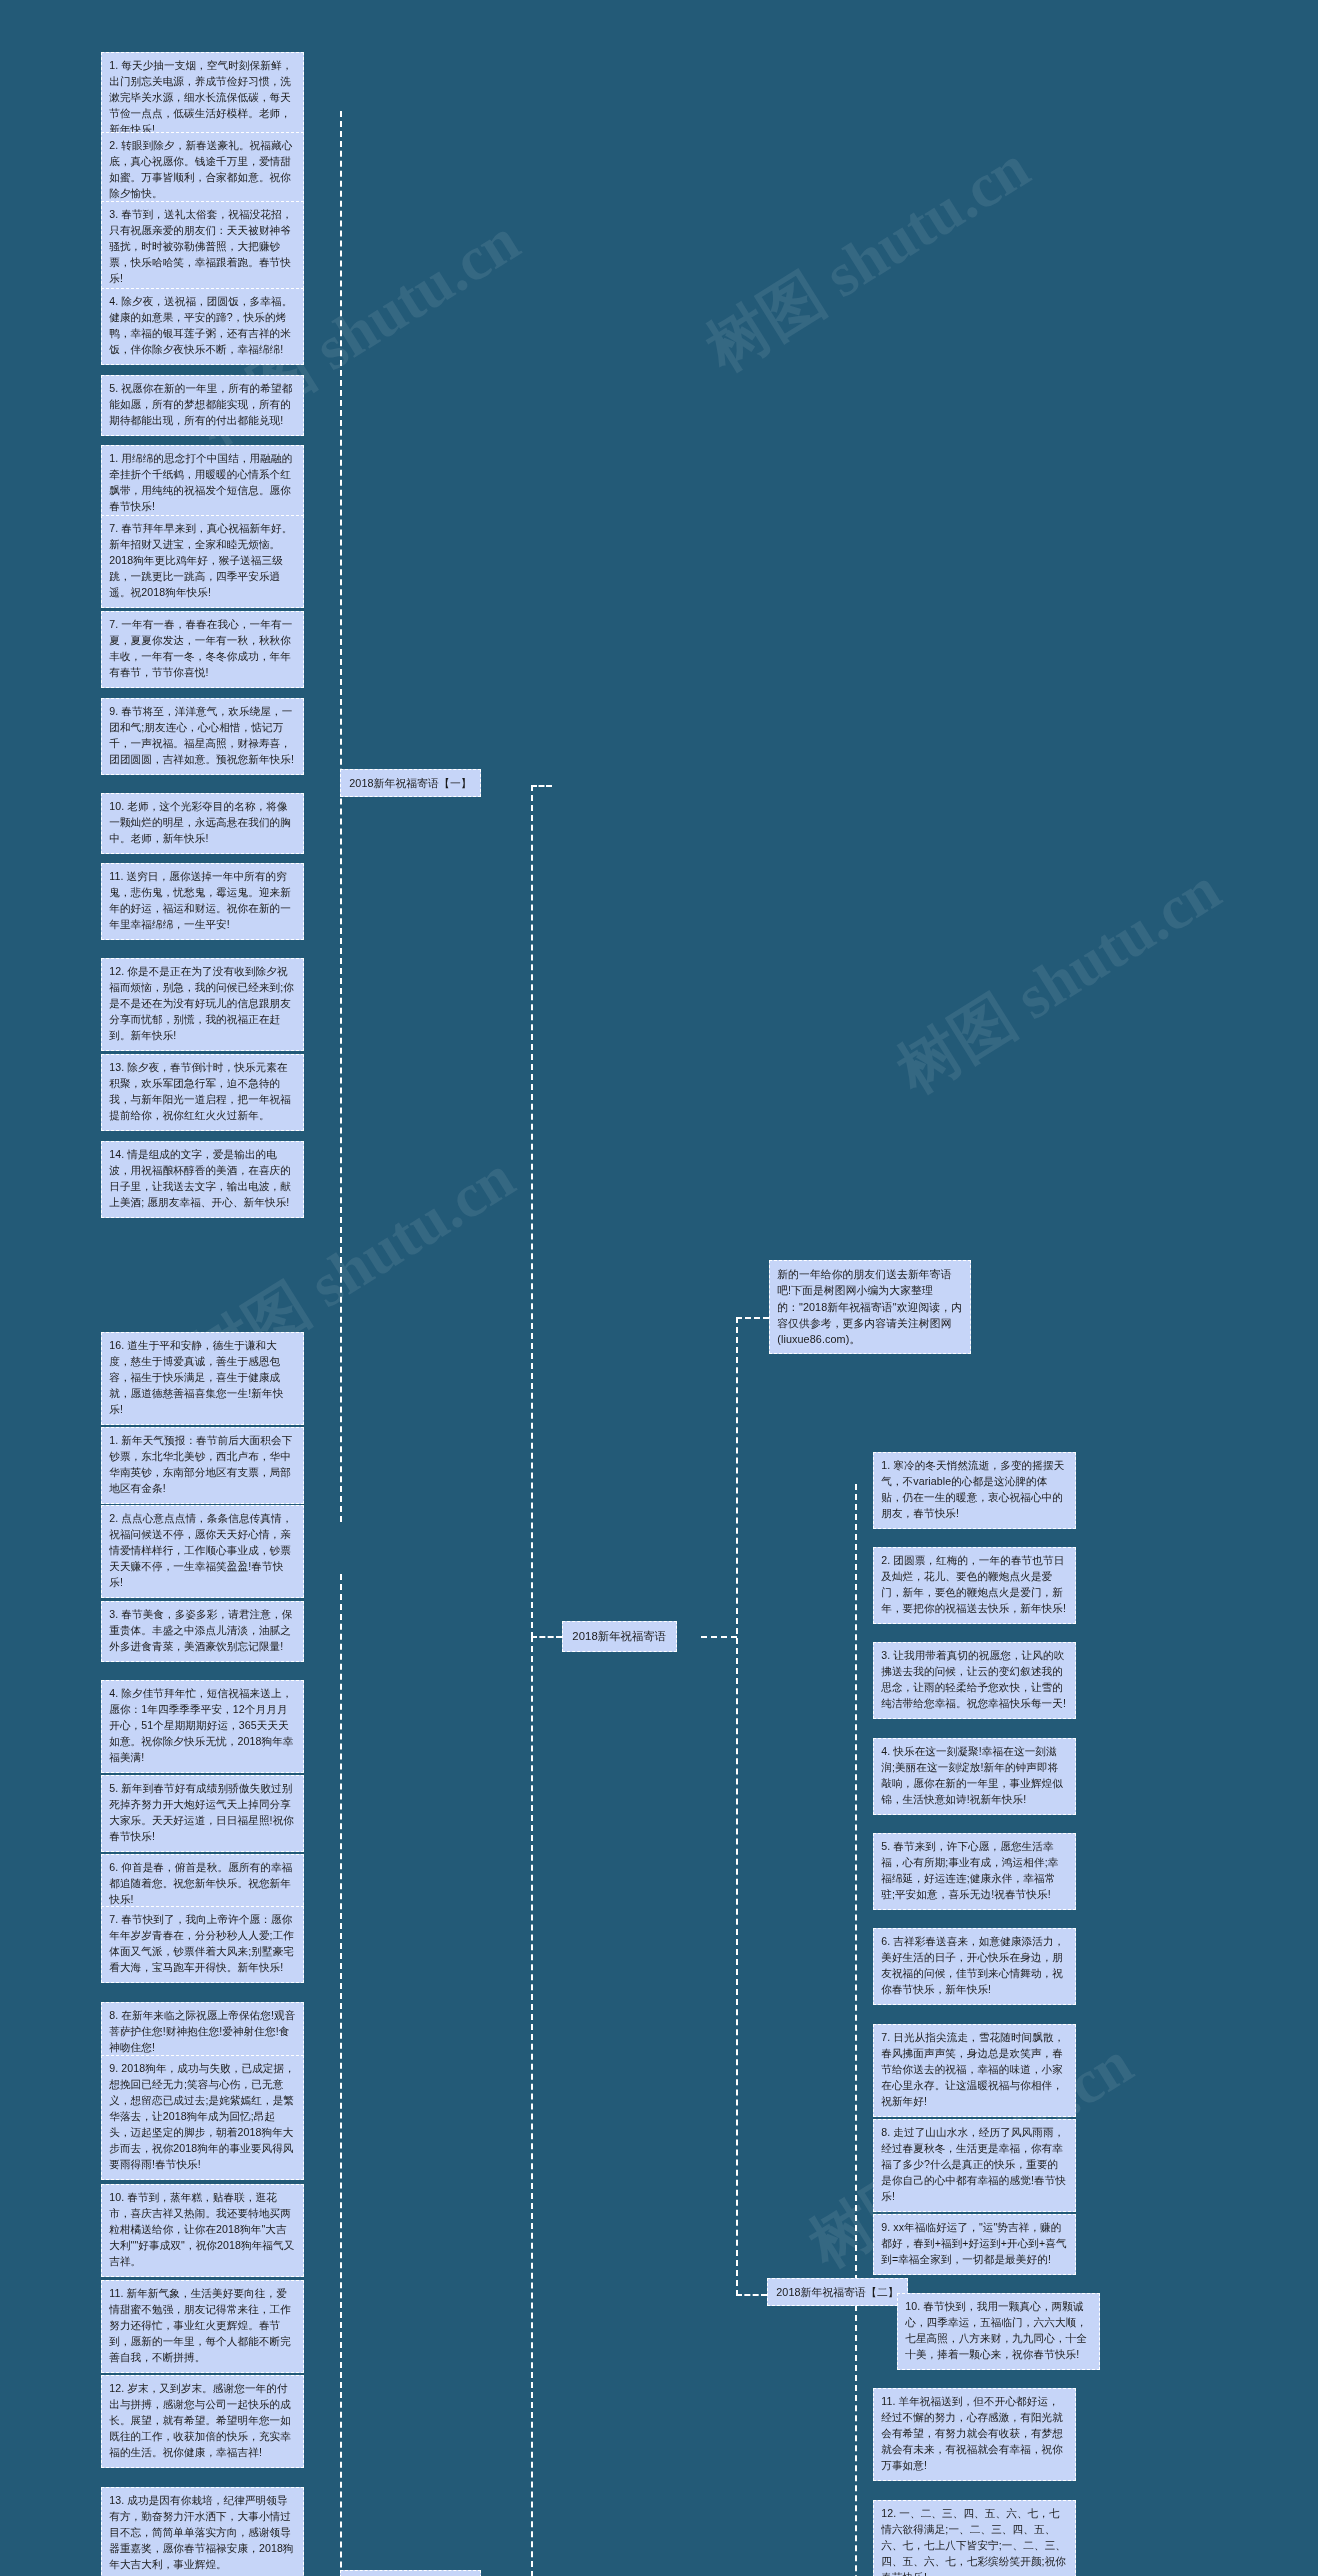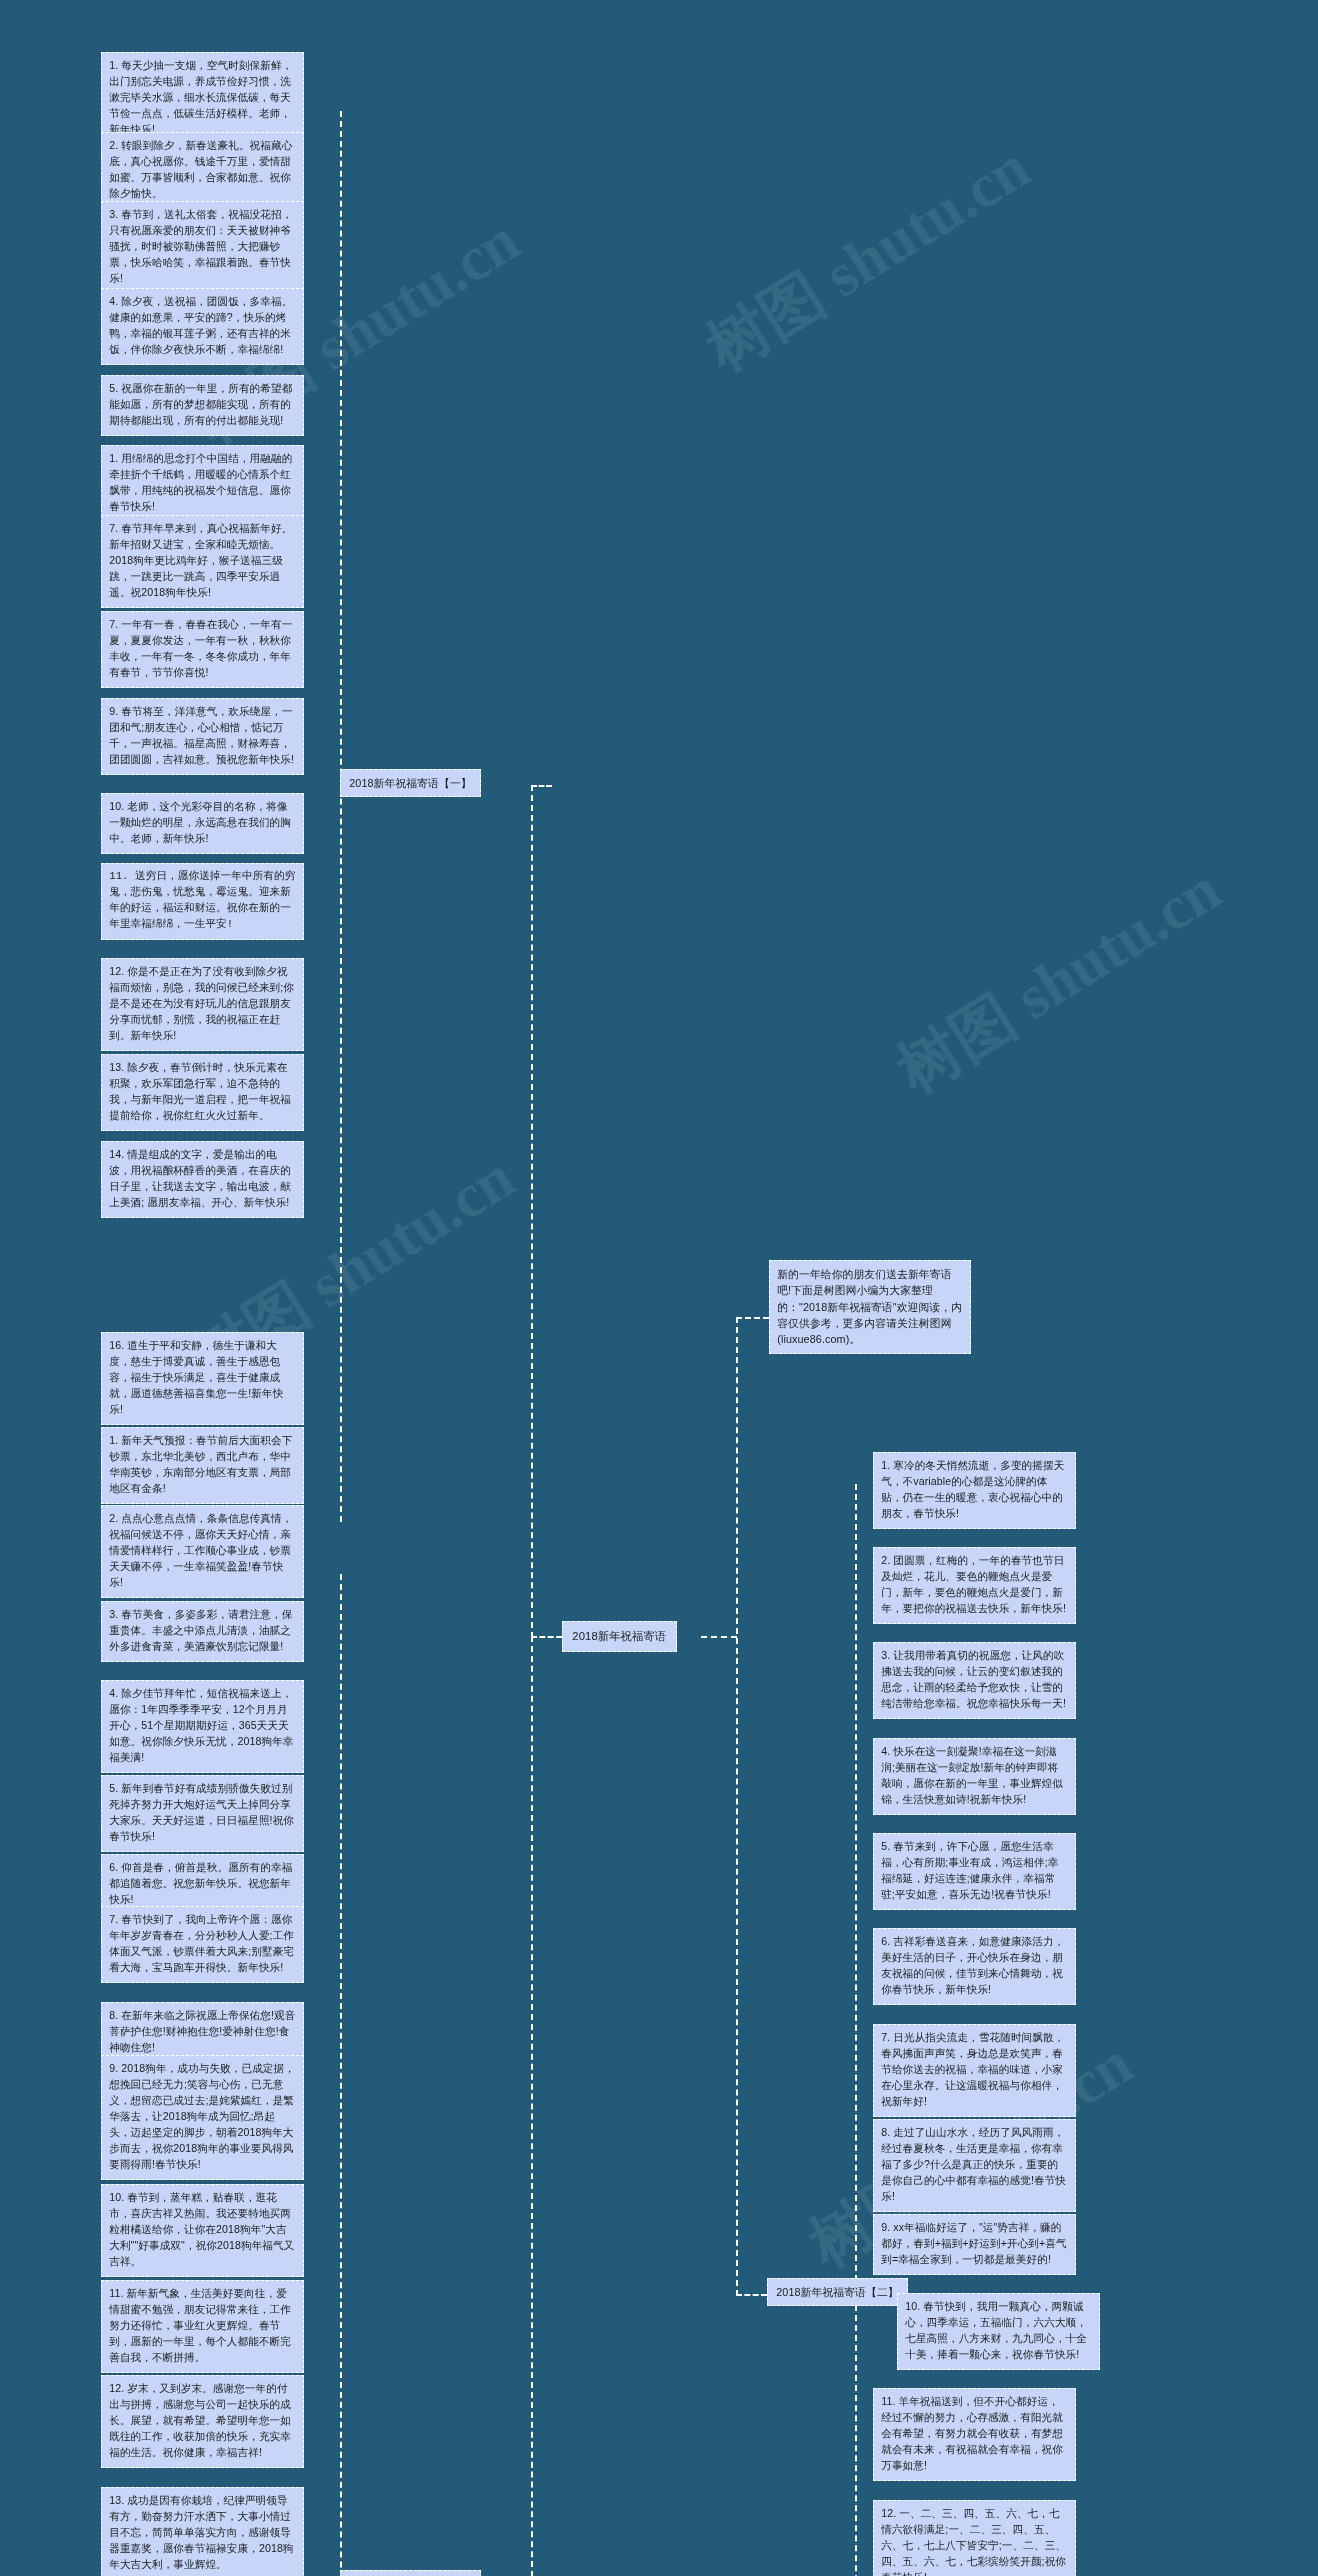--- a/index.html
+++ b/index.html
@@ -92,21 +92,21 @@
   <div class="node leaf" style="left:101px;top:52px;">1. 每天少抽一支烟，空气时刻保新鲜，出门别忘关电源，养成节俭好习惯，洗漱完毕关水源，细水长流保低碳，每天节俭一点点，低碳生活好模样。老师，新年快乐!</div>
   <div class="node leaf" style="left:101px;top:132px;">2. 转眼到除夕，新春送豪礼。祝福藏心底，真心祝愿你。钱途千万里，爱情甜如蜜。万事皆顺利，合家都如意。祝你除夕愉快。</div>
   <div class="node leaf" style="left:101px;top:201px;">3. 春节到，送礼太俗套，祝福没花招，只有祝愿亲爱的朋友们：天天被财神爷骚扰，时时被弥勒佛普照，大把赚钞票，快乐哈哈笑，幸福跟着跑。春节快乐!</div>
   <div class="node leaf" style="left:101px;top:288px;">4. 除夕夜，送祝福，团圆饭，多幸福。健康的如意果，平安的蹄?，快乐的烤鸭，幸福的银耳莲子粥，还有吉祥的米饭，伴你除夕夜快乐不断，幸福绵绵!</div>
   <div class="node leaf" style="left:101px;top:375px;">5. 祝愿你在新的一年里，所有的希望都能如愿，所有的梦想都能实现，所有的期待都能出现，所有的付出都能兑现!</div>
   <div class="node leaf" style="left:101px;top:445px;">1. 用绵绵的思念打个中国结，用融融的牵挂折个千纸鹤，用暖暖的心情系个红飘带，用纯纯的祝福发个短信息。愿你春节快乐!</div>
   <div class="node leaf" style="left:101px;top:515px;">7. 春节拜年早来到，真心祝福新年好。新年招财又进宝，全家和睦无烦恼。2018狗年更比鸡年好，猴子送福三级跳，一跳更比一跳高，四季平安乐逍遥。祝2018狗年快乐!</div>
   <div class="node leaf" style="left:101px;top:611px;">7. 一年有一春，春春在我心，一年有一夏，夏夏你发达，一年有一秋，秋秋你丰收，一年有一冬，冬冬你成功，年年有春节，节节你喜悦!</div>
   <div class="node leaf" style="left:101px;top:698px;">9. 春节将至，洋洋意气，欢乐绕屋，一团和气;朋友连心，心心相惜，惦记万千，一声祝福。福星高照，财禄寿喜，团团圆圆，吉祥如意。预祝您新年快乐!</div>
   <div class="node leaf" style="left:101px;top:793px;">10. 老师，这个光彩夺目的名称，将像一颗灿烂的明星，永远高悬在我们的胸中。老师，新年快乐!</div>
-  <div class="node leaf" style="left:101px;top:863px;font-family:Liberation Mono, monospace;">11. 送穷日，愿你送掉一年中所有的穷鬼，悲伤鬼，忧愁鬼，霉运鬼。迎来新年的好运，福运和财运。祝你在新的一年里幸福绵绵，一生平安!</div>
+  <div class="node leaf" style="left:101px;top:863px;">11. 送穷日，愿你送掉一年中所有的穷鬼，悲伤鬼，忧愁鬼，霉运鬼。迎来新年的好运，福运和财运。祝你在新的一年里幸福绵绵，一生平安!</div>
   <div class="node leaf" style="left:101px;top:958px;">12. 你是不是正在为了没有收到除夕祝福而烦恼，别急，我的问候已经来到;你是不是还在为没有好玩儿的信息跟朋友分享而忧郁，别慌，我的祝福正在赶到。新年快乐!</div>
   <div class="node leaf" style="left:101px;top:1054px;">13. 除夕夜，春节倒计时，快乐元素在积聚，欢乐军团急行军，迫不急待的我，与新年阳光一道启程，把一年祝福提前给你，祝你红红火火过新年。</div>
   <div class="node leaf" style="left:101px;top:1141px;">14. 情是组成的文字，爱是输出的电波，用祝福酿杯醇香的美酒，在喜庆的日子里，让我送去文字，输出电波，献上美酒; 愿朋友幸福、开心、新年快乐!</div>
   <div class="node leaf" style="left:101px;top:1332px;">16. 道生于平和安静，德生于谦和大度，慈生于博爱真诚，善生于感恩包容，福生于快乐满足，喜生于健康成就，愿道德慈善福喜集您一生!新年快乐!</div>
 
   <div class="node leaf" style="left:101px;top:1427px;">1. 新年天气预报：春节前后大面积会下钞票，东北华北美钞，西北卢布，华中华南英钞，东南部分地区有支票，局部地区有金条!</div>
   <div class="node leaf" style="left:101px;top:1505px;">2. 点点心意点点情，条条信息传真情，祝福问候送不停，愿你天天好心情，亲情爱情样样行，工作顺心事业成，钞票天天赚不停，一生幸福笑盈盈!春节快乐!</div>
   <div class="node leaf" style="left:101px;top:1601px;">3. 春节美食，多姿多彩，请君注意，保重贵体。丰盛之中添点儿清淡，油腻之外多进食青菜，美酒豪饮别忘记限量!</div>
   <div class="node leaf" style="left:101px;top:1680px;">4. 除夕佳节拜年忙，短信祝福来送上，愿你：1年四季季季平安，12个月月月开心，51个星期期期好运，365天天天如意。祝你除夕快乐无忧，2018狗年幸福美满!</div>
   <div class="node leaf" style="left:101px;top:1775px;">5. 新年到春节好有成绩别骄傲失败过别死掉齐努力开大炮好运气天上掉同分享大家乐。天天好运道，日日福星照!祝你春节快乐!</div>

